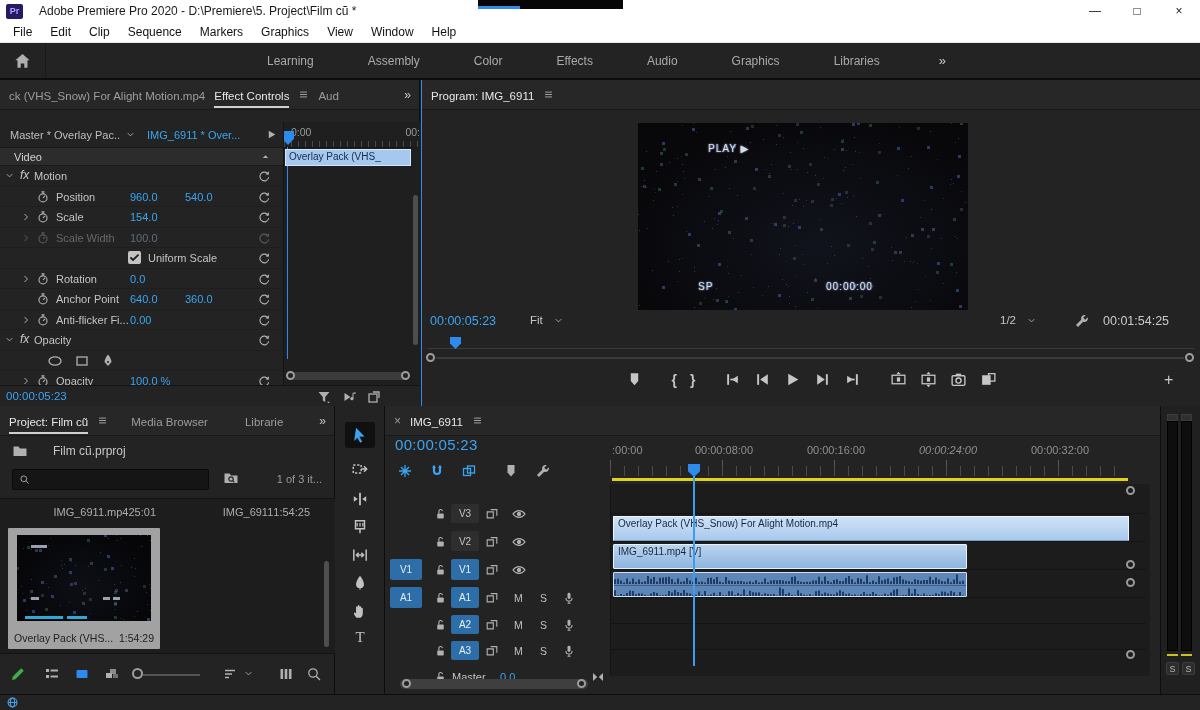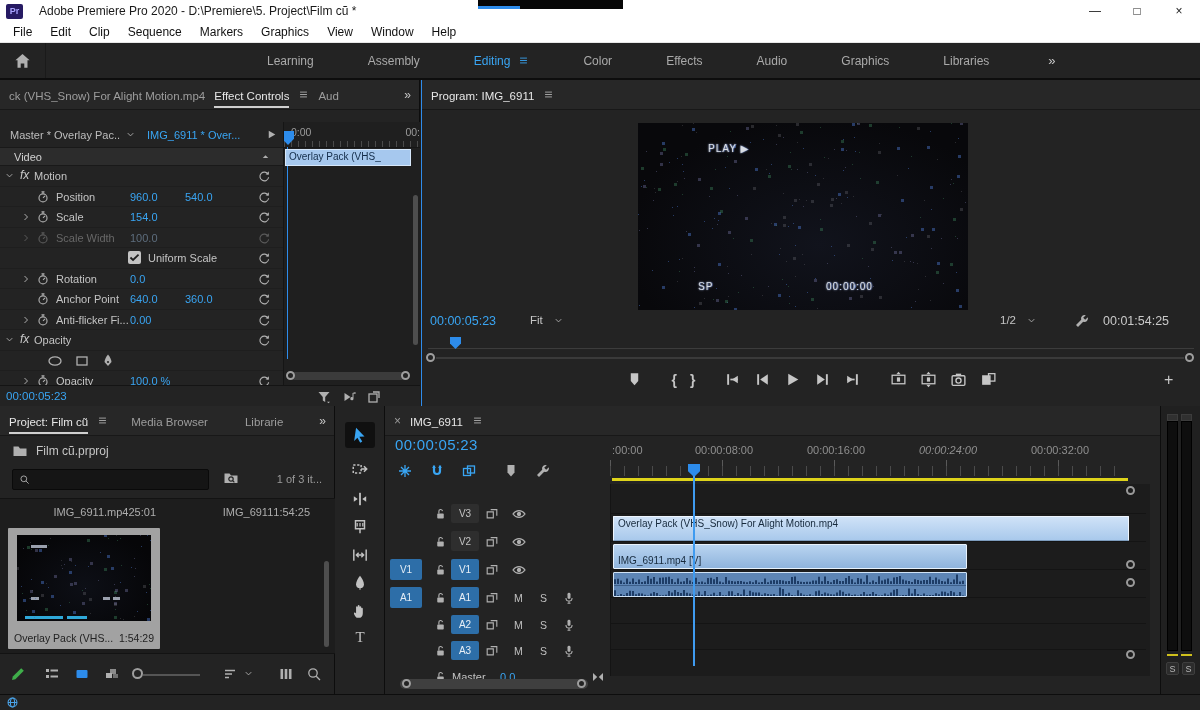--- a/index.html
+++ b/index.html
@@ -91,21 +91,21 @@
 .scrubhead{position:absolute;left:28px;top:257px;width:11px;height:12px;background:#2d8ceb;clip-path:polygon(0 0,100% 0,100% 55%,50% 100%,0 55%)}
 .zknob{position:absolute;top:273px}.zk-l{left:4px}.zk-r{left:763px}
 .zline{position:absolute;left:14px;top:277px;width:748px;height:2px;background:#3a3a3a}
 .transport{position:absolute;left:0;top:291px;width:779px;display:flex;justify-content:center;align-items:center;gap:13px}
 .transport .ic{width:17px;height:17px;color:#c6c6c6}
 .transport .grp{margin-left:16px}
 .tbrk{font-size:14px;color:#c6c6c6;font-weight:bold}
 .addbtn{position:absolute;left:742px;top:291px;font-size:16px;color:#c8c8c8}
 
 .projpanel{left:0;top:406px;width:335px;height:288px;border-right:1px solid #0d0d0d}
-.binrow{position:absolute;left:12px;top:37px;display:flex;gap:8px;align-items:center;color:#c6c6c6;font-size:12px}
+.binrow{position:absolute;left:12px;top:37px;display:flex;gap:25px;align-items:center;color:#c6c6c6;font-size:12px}
 .searchbox{position:absolute;left:12px;top:63px;width:197px;height:21px;background:#151515;border:1px solid #0a0a0a;border-radius:2px;display:flex;align-items:center;padding:0 6px;gap:6px}
 .fsearch{position:absolute;left:223px;top:64px}
 .countlbl{position:absolute;right:12px;top:67px;color:#9a9a9a}
 .items{position:absolute;left:0;top:92px;width:335px;height:156px;background:#1d1d1d;border-top:1px solid #131313;border-bottom:1px solid #131313}
 .icell{position:absolute;top:7px;width:148px;display:flex;justify-content:flex-end;color:#adadad}
 .card{position:absolute;left:8px;top:29px;width:152px;height:121px;background:#a2a2a2;border-radius:1px}
 .thumb{position:absolute;left:9px;top:7px;width:134px;height:86px;background:radial-gradient(ellipse at 50% 60%,#0d0f16 0%,#060608 80%);overflow:hidden}
 .strip{position:absolute;bottom:2px;height:3px;background:#2fa8d8}
 .st1{left:8px;width:38px}.st2{left:50px;width:20px}
 .tmark{position:absolute;background:#9aa0ad;height:3px}
@@ -146,21 +146,21 @@
 .msbtn{position:absolute;top:50%;transform:translateY(-50%);color:#c0c0c0;font-size:10.5px}
 .mpos{left:126px}.spos{left:152px}
 .micpos{position:absolute;left:174px;top:50%;transform:translateY(-50%);width:14px;height:14px}
 .mstlabel{position:absolute;left:64px;top:50%;transform:translateY(-50%);color:#c3c3c3}
 .mstlevel{position:absolute;left:112px;top:50%;transform:translateY(-50%)}
 .bowtiepos{position:absolute;left:202px;top:50%;transform:translateY(-50%)}
 .lanes{position:absolute;left:225px;top:78px;width:540px;height:192px;background:#1c1c1c;border-left:1px solid #141414;overflow:hidden}
 .sep{position:absolute;left:0;width:535px;height:1px;background:#141414}
 .clip{position:absolute;border-radius:1px;overflow:hidden;font-size:10px;white-space:nowrap}
 .clip-v2{left:2px;top:32px;width:516px;height:25px;background:linear-gradient(#cfe2f7,#a9c9ec);border:1px solid #eef5fd;border-bottom-color:#7d9cbd;color:#16293c;padding:1px 4px}
-.clip-v1{left:2px;top:60px;width:354px;height:25px;background:linear-gradient(#b9d4f0,#8fb4dd);border:1px solid #e8f2fc;color:#16293c;padding:10px 4px}
+.clip-v1{left:2px;top:60px;width:354px;height:25px;background:linear-gradient(#b9d4f0,#8fb4dd);border:1px solid #e8f2fc;color:#16293c;padding:1px 4px}
 .clip-a1{left:2px;top:88px;width:354px;height:25px;background:#5d85b5;border:1px solid #cfe2f5}
 .wband{position:absolute;left:0;width:100%;height:11px}
 .wb1{top:0}.wb2{top:12px;border-top:1px solid #3d5f8a}
 .tlcircle{position:absolute;left:741px;width:9px;height:9px;border:2px solid #9a9a9a;border-radius:50%}
 .tlhscroll{position:absolute;left:15px;top:272px;width:735px;height:12px}
 .tlhbar{position:absolute;left:0;top:1px;width:188px;height:10px;background:#3f3f3f;border-radius:5px}
 
 .meters{left:1160px;top:406px;width:40px;height:288px;background:#202020;border-left:1px solid #0d0d0d;position:absolute}
 .mcap{position:absolute;top:8px;width:11px;height:7px;background:#303030;border:1px solid #3c3c3c}
 .mcol{position:absolute;top:15px;width:11px;height:230px;background:#0e0e0e;border:1px solid #000}
@@ -208,28 +208,20 @@
             <path d="M8 2.5l6 5.2h-1.8V14H9.5v-3.5h-3V14H3.8V7.7H2z"></path>
           </svg>
         </span>
       </span>
     <div class="wstabs">
         <span class="wstab">
           <span>Learning</span>
         </span>
         <span class="wstab">
           <span>Assembly</span>
-        </span>
-        <span class="wstab active">
-          <span>Editing</span>
-          <span class="ic sm blue">
-            <svg viewBox="0 0 16 16" fill="none" stroke="currentColor" stroke-width="1.3">
-              <path d="M3 4.5h10M3 8h10M3 11.5h10"></path>
-            </svg>
-          </span>
         </span>
         <span class="wstab">
           <span>Color</span>
         </span>
         <span class="wstab">
           <span>Effects</span>
         </span>
         <span class="wstab">
           <span>Audio</span>
         </span>

